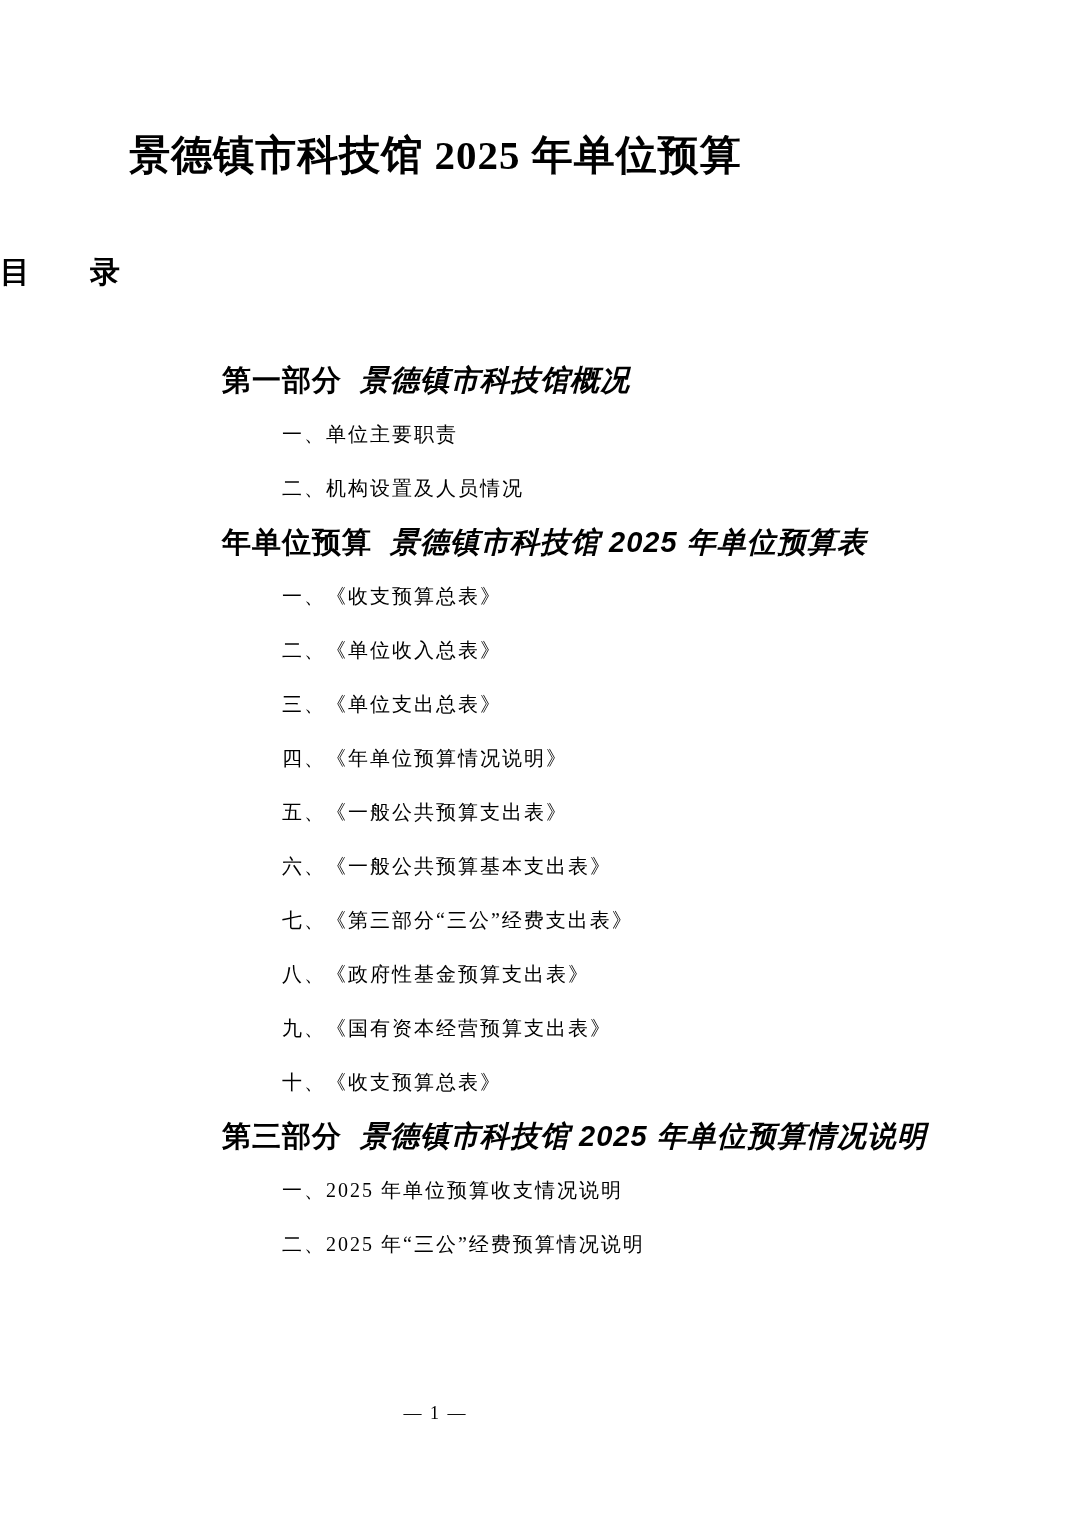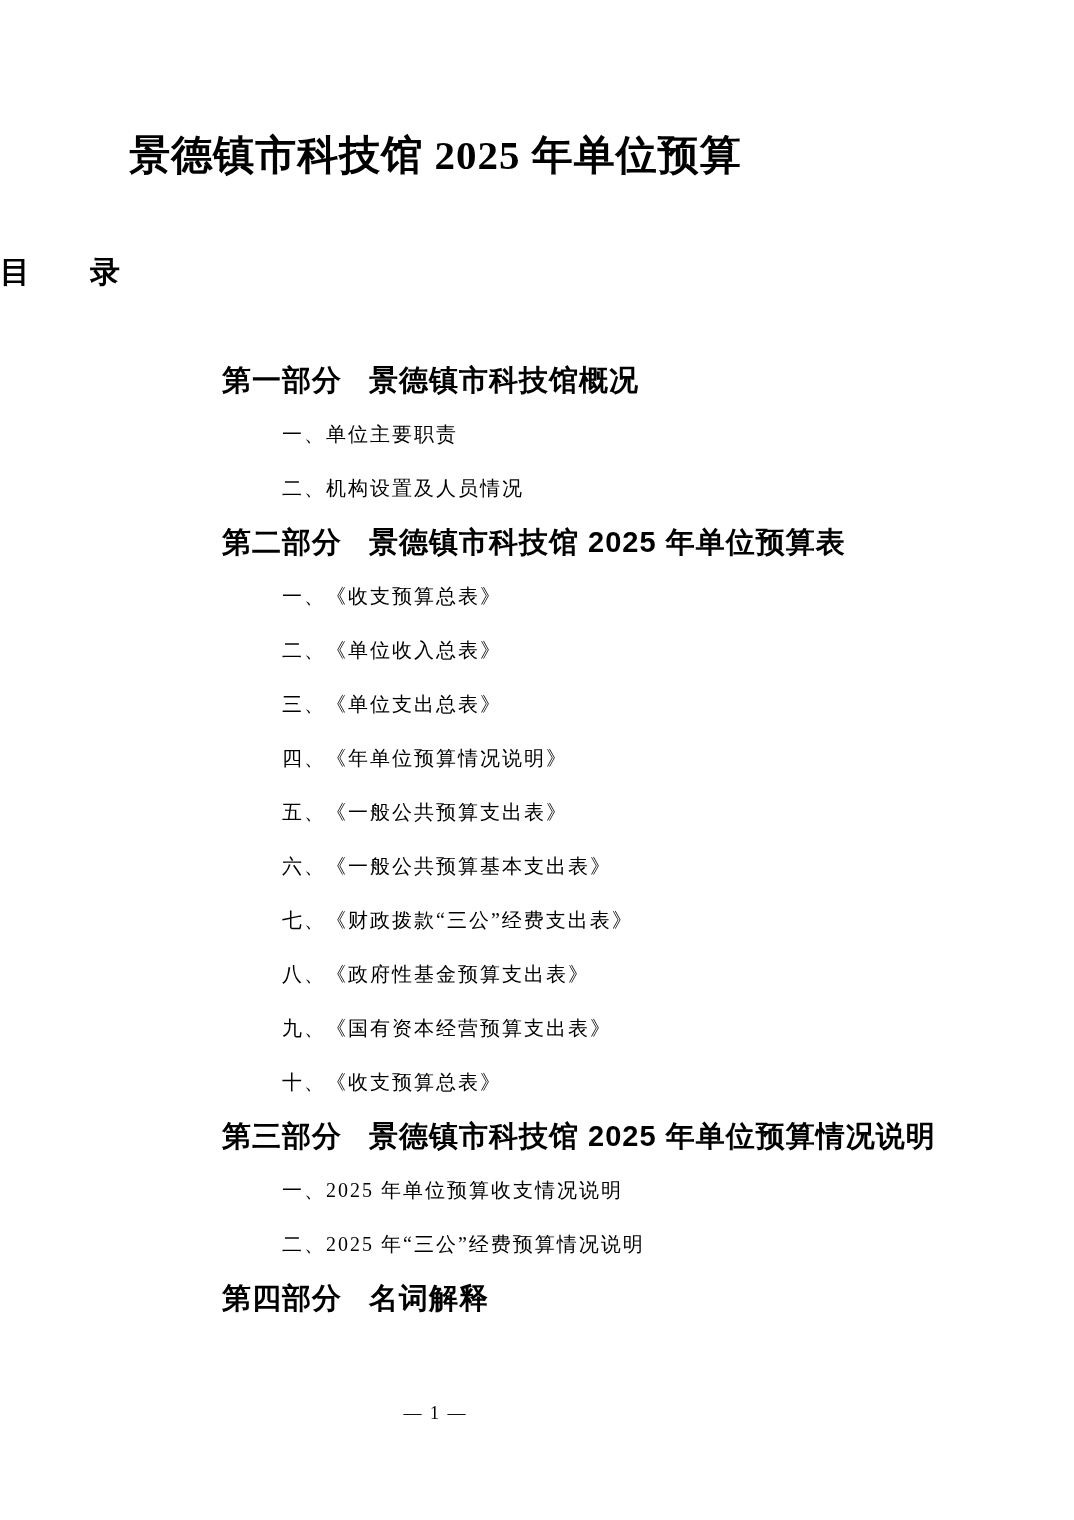--- a/index.html
+++ b/index.html
@@ -48,21 +48,22 @@
     white-space: pre;
   }
   .toc-section {
     padding-left: 222px;
     font-family: "Liberation Sans", "DejaVu Sans", sans-serif;
     font-weight: bold;
     font-size: 29px;
     letter-spacing: 1px;
   }
   .toc-section .sec-title {
-    margin-left: 27px;
+    margin-left: 18px;
+    font-style: italic;
   }
   .toc-item {
     padding-left: 282px;
     font-size: 20px;
     letter-spacing: 2px;
     font-weight: normal;
   }
   .page-footer {
     position: absolute;
     left: 0;
@@ -84,47 +85,46 @@
   <div class="toc-heading">目　　录</div>
 
   <nav class="toc">
 
     <div class="toc-line toc-section"><span class="sec-label">第一部分</span><span class="sec-title">景德镇市科技馆概况</span></div>
 
     <div class="toc-line toc-item"><span>一、单位主要职责</span></div>
 
     <div class="toc-line toc-item"><span>二、机构设置及人员情况</span></div>
 
-    <div class="toc-line toc-section"><span class="sec-label">第二部分</span><span class="sec-title">景德镇市科技馆 2025 年单位预算表</span></div>
+    <div class="toc-line toc-section"><span class="sec-label">年单位预算</span><span class="sec-title">景德镇市科技馆 2025 年单位预算表</span></div>
 
     <div class="toc-line toc-item"><span>一、《收支预算总表》</span></div>
 
     <div class="toc-line toc-item"><span>二、《单位收入总表》</span></div>
 
     <div class="toc-line toc-item"><span>三、《单位支出总表》</span></div>
 
     <div class="toc-line toc-item"><span>四、《年单位预算情况说明》</span></div>
 
     <div class="toc-line toc-item"><span>五、《一般公共预算支出表》</span></div>
 
     <div class="toc-line toc-item"><span>六、《一般公共预算基本支出表》</span></div>
 
-    <div class="toc-line toc-item"><span>七、《财政拨款“三公”经费支出表》</span></div>
+    <div class="toc-line toc-item"><span>七、《第三部分“三公”经费支出表》</span></div>
 
     <div class="toc-line toc-item"><span>八、《政府性基金预算支出表》</span></div>
 
     <div class="toc-line toc-item"><span>九、《国有资本经营预算支出表》</span></div>
 
     <div class="toc-line toc-item"><span>十、《收支预算总表》</span></div>
 
     <div class="toc-line toc-section"><span class="sec-label">第三部分</span><span class="sec-title">景德镇市科技馆 2025 年单位预算情况说明</span></div>
 
     <div class="toc-line toc-item"><span>一、2025 年单位预算收支情况说明</span></div>
 
     <div class="toc-line toc-item"><span>二、2025 年“三公”经费预算情况说明</span></div>
 
-    <div class="toc-line toc-section"><span class="sec-label">第四部分</span><span class="sec-title">名词解释</span></div>
 
   </nav>
 
   <div class="page-footer">— 1 —</div>
 
 </div>
 
 </body></html>

